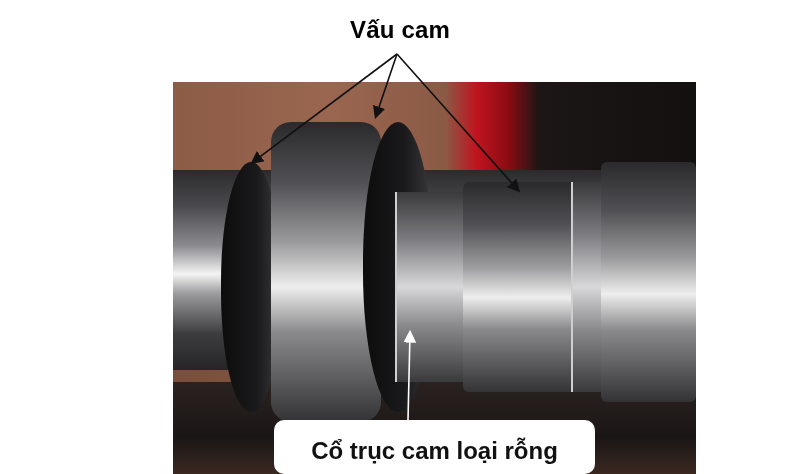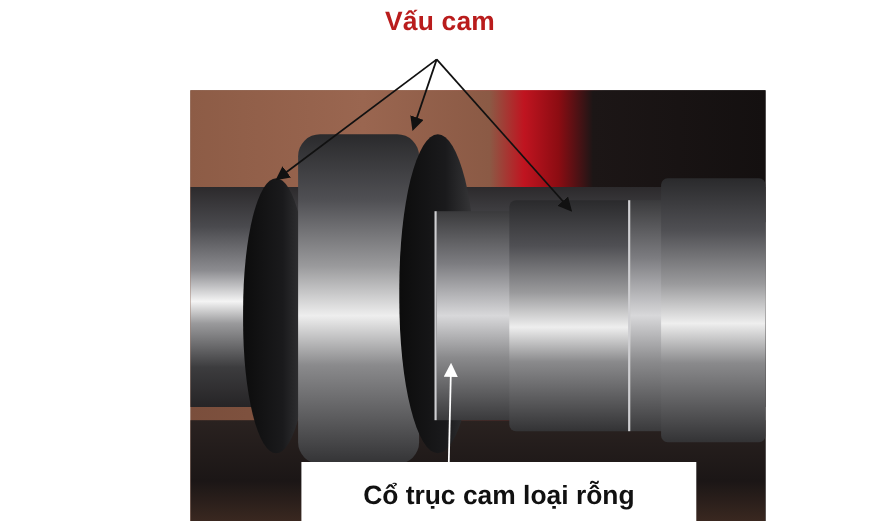--- a/index.html
+++ b/index.html
@@ -2,22 +2,22 @@
 <html><head>
 <meta charset="utf-8">
 <style>
   html, body { margin: 0; padding: 0; }
   body {
     width: 800px; height: 474px; position: relative; overflow: hidden;
     background: #ffffff;
     font-family: "Liberation Sans", "DejaVu Sans", sans-serif;
   }
   .title-label {
-    position: absolute; left: 0; width: 800px; top: 6px;
-    text-align: center; font-size: 24px; font-weight: bold; color: #b91c1c;
+    position: absolute; left: 0; width: 800px; top: 16px;
+    text-align: center; font-size: 24px; font-weight: bold; color: #000000;
     letter-spacing: 0.2px;
   }
   .photo {
     position: absolute; left: 173px; top: 82px; width: 523px; height: 392px;
     overflow: hidden;
     background:
       linear-gradient(90deg, #7a4e3c 0%, #8a5a44 40%, #b01018 62%, #7a0a10 66%, #1a1414 72%, #151212 100%);
   }
   
   .photo .bg-top {
@@ -41,22 +41,23 @@
   .lobe.dark {
     background: linear-gradient(90deg, #0c0c0c 0%, #1a1a1c 60%, #3a3a3c 100%);
   }
   .journal {
     position: absolute;
     background: linear-gradient(180deg, #3a3a3c 0%, #7c7c80 25%, #d8d8da 50%, #8a8a8c 70%, #3a3a3c 100%);
     border-left: 2px solid #cfcfd2; border-right: 2px solid #555;
   }
   .arrows { position: absolute; left: 0; top: 0; width: 800px; height: 474px; pointer-events: none; }
   .label-box {
-    position: absolute; left: 274px; top: 420px; width: 359px; height: 54px;
+    position: absolute; left: 274px; top: 420px; width: 321px; height: 54px;
     background: #ffffff;
+    border-radius: 10px;
   }
   .label-box span {
     position: absolute; left: 0; right: 0; top: 17px;
     text-align: center; font-size: 24px; font-weight: bold; color: #111;
   }
 </style>
 </head>
 <body>
 
 <div class="title-label">Vấu cam</div>

